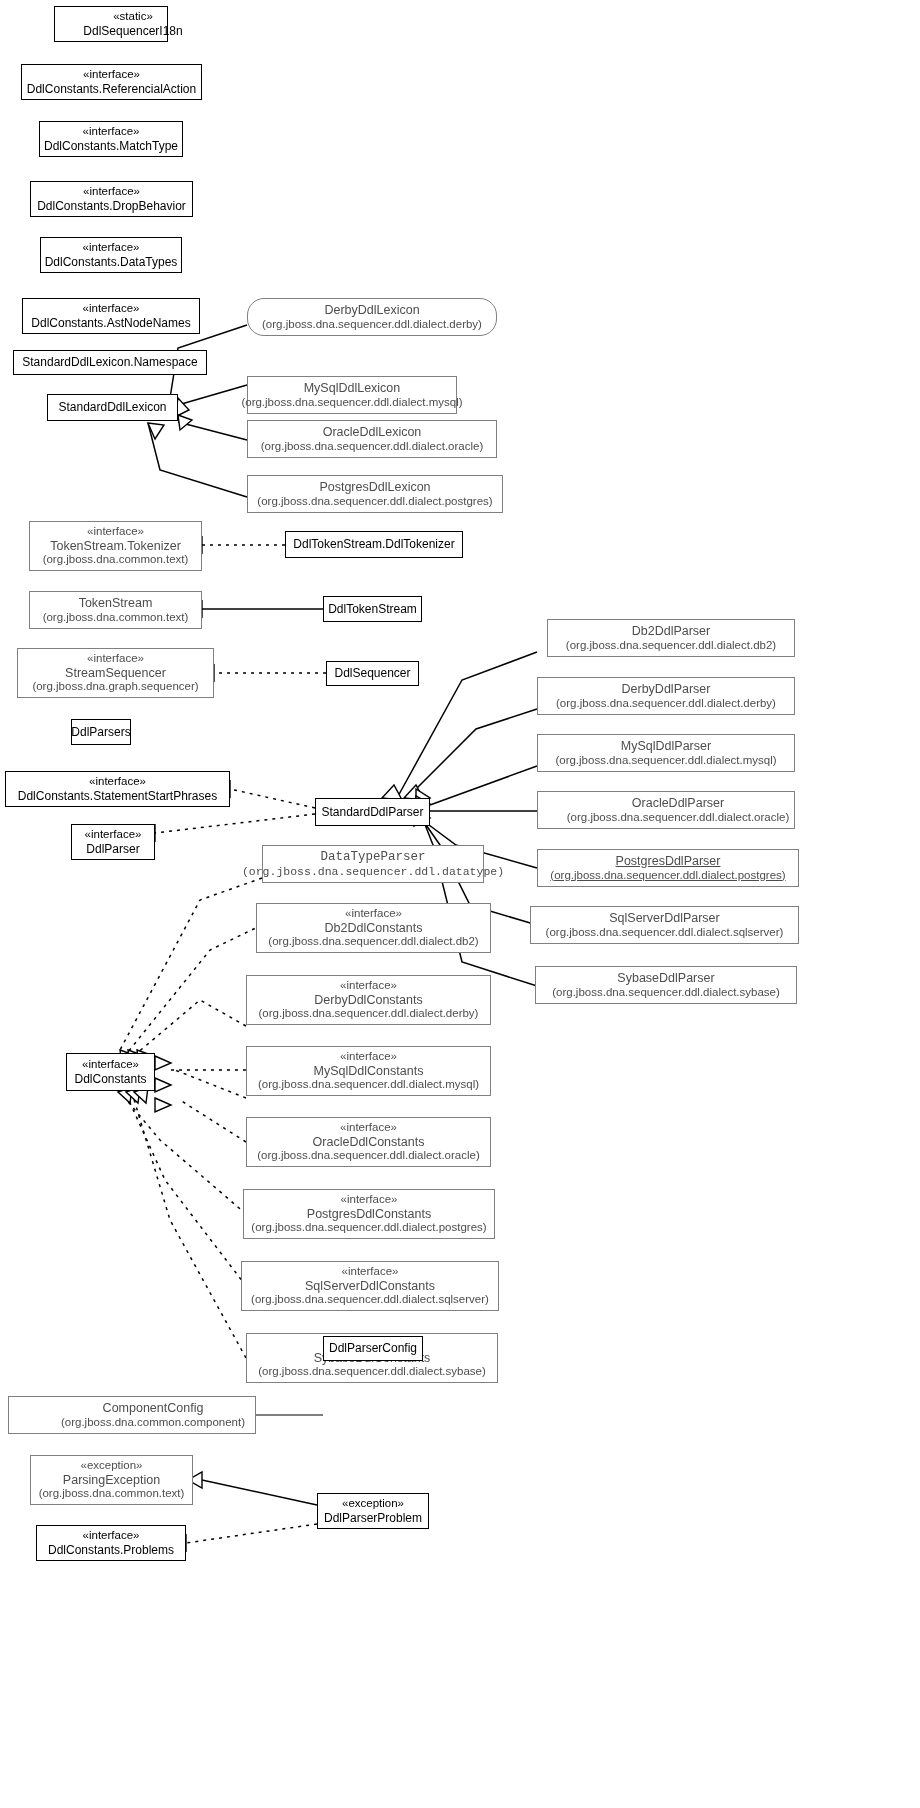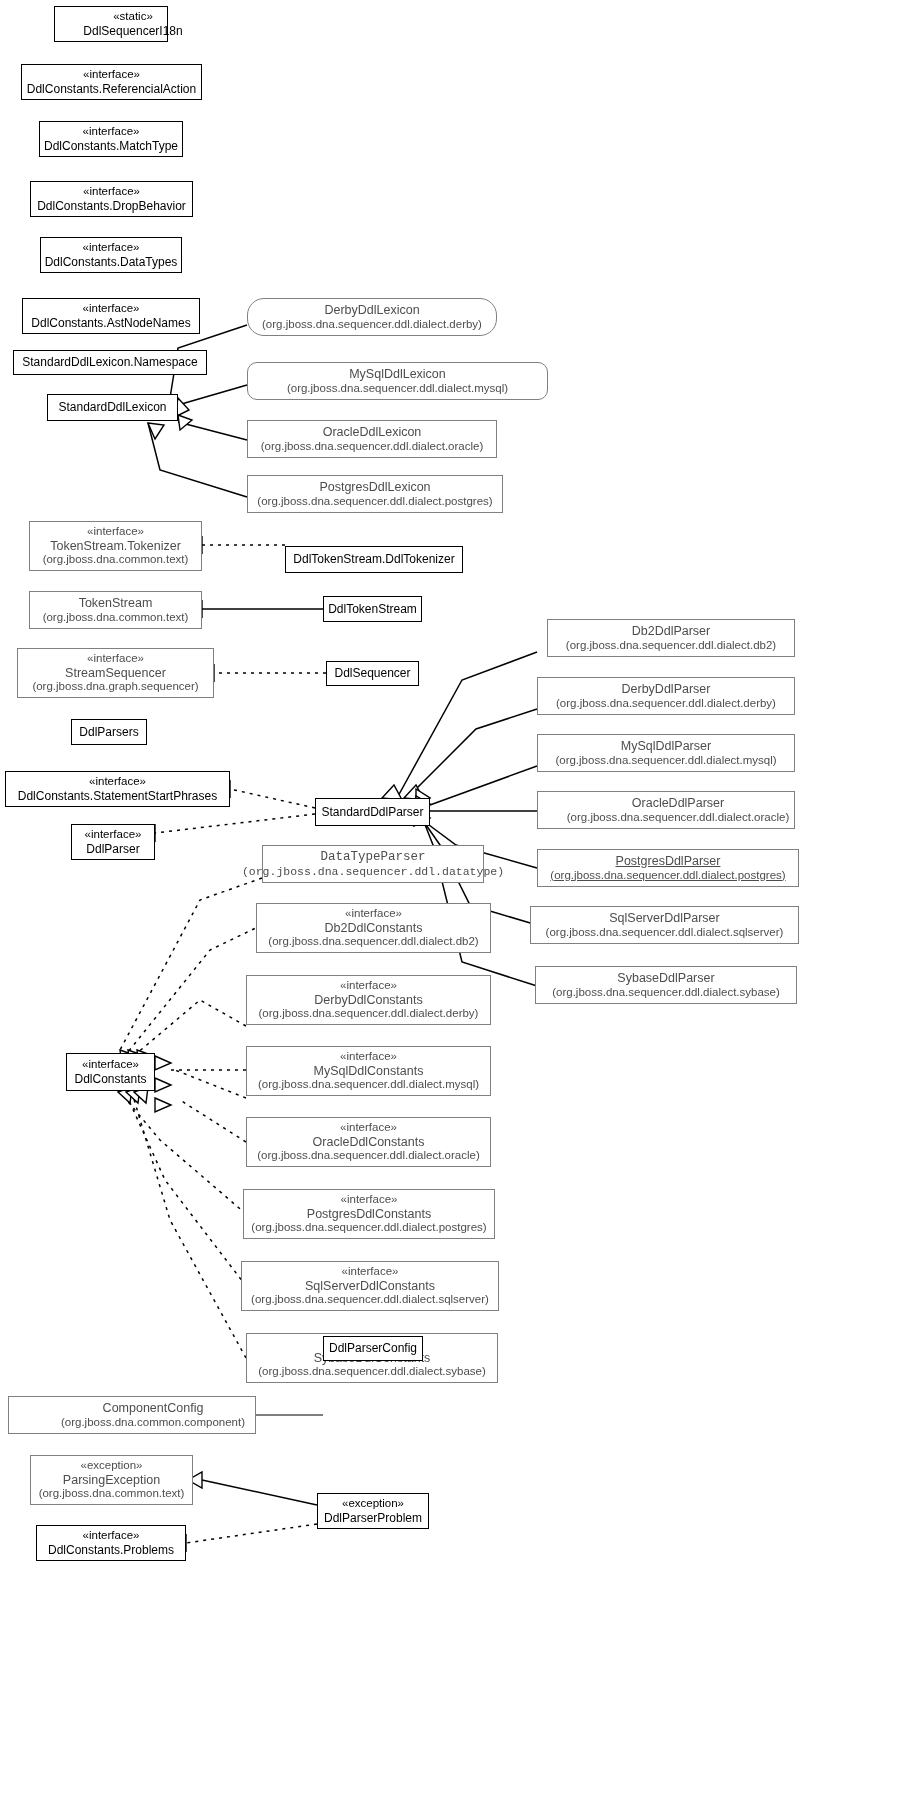--- a/index.html
+++ b/index.html
@@ -143,42 +143,42 @@
 
   <div class="node internal" style="left:47px;top:394px;width:131px;height:27px;">
     <span class="ln nm">StandardDdlLexicon</span>
   </div>
 
   <div class="node external" style="left:247px;top:298px;width:250px;height:38px;border-radius:17px;">
     <span class="ln nm">DerbyDdlLexicon</span>
     <span class="ln pkg">(org.jboss.dna.sequencer.ddl.dialect.derby)</span>
   </div>
 
-  <div class="node external" style="left:247px;top:362px;width:301px;height:38px;border-radius:10px;">
+  <div class="node external" style="left:247px;top:376px;width:210px;height:38px;">
     <span class="ln nm">MySqlDdlLexicon</span>
     <span class="ln pkg">(org.jboss.dna.sequencer.ddl.dialect.mysql)</span>
   </div>
 
   <div class="node external" style="left:247px;top:420px;width:250px;height:38px;">
     <span class="ln nm">OracleDdlLexicon</span>
     <span class="ln pkg">(org.jboss.dna.sequencer.ddl.dialect.oracle)</span>
   </div>
 
   <div class="node external" style="left:247px;top:475px;width:256px;height:38px;">
     <span class="ln nm">PostgresDdlLexicon</span>
     <span class="ln pkg">(org.jboss.dna.sequencer.ddl.dialect.postgres)</span>
   </div>
 
   <div class="node external" style="left:29px;top:521px;width:173px;height:50px;">
     <span class="ln stereo">«interface»</span>
     <span class="ln nm">TokenStream.Tokenizer</span>
     <span class="ln pkg">(org.jboss.dna.common.text)</span>
   </div>
 
-  <div class="node internal" style="left:285px;top:531px;width:178px;height:27px;margin-top:15px;">
+  <div class="node internal" style="left:285px;top:531px;width:178px;height:27px;">
     <span class="ln nm">DdlTokenStream.DdlTokenizer</span>
   </div>
 
   <div class="node external" style="left:29px;top:591px;width:173px;height:38px;">
     <span class="ln nm">TokenStream</span>
     <span class="ln pkg">(org.jboss.dna.common.text)</span>
   </div>
 
   <div class="node internal" style="left:323px;top:596px;width:99px;height:26px;">
     <span class="ln nm">DdlTokenStream</span>
@@ -187,21 +187,21 @@
   <div class="node external" style="left:17px;top:648px;width:197px;height:50px;">
     <span class="ln stereo">«interface»</span>
     <span class="ln nm">StreamSequencer</span>
     <span class="ln pkg">(org.jboss.dna.graph.sequencer)</span>
   </div>
 
   <div class="node internal" style="left:326px;top:661px;width:93px;height:25px;">
     <span class="ln nm">DdlSequencer</span>
   </div>
 
-  <div class="node internal" style="left:71px;top:719px;width:76px;height:26px;">
+  <div class="node internal" style="left:71px;top:719px;width:60px;height:26px;">
     <span class="ln nm">DdlParsers</span>
   </div>
 
   <div class="node internal" style="left:5px;top:771px;width:225px;height:36px;">
     <span class="ln stereo">«interface»</span>
     <span class="ln nm">DdlConstants.StatementStartPhrases</span>
   </div>
 
   <div class="node internal" style="left:71px;top:824px;width:84px;height:36px;">
     <span class="ln stereo">«interface»</span>

